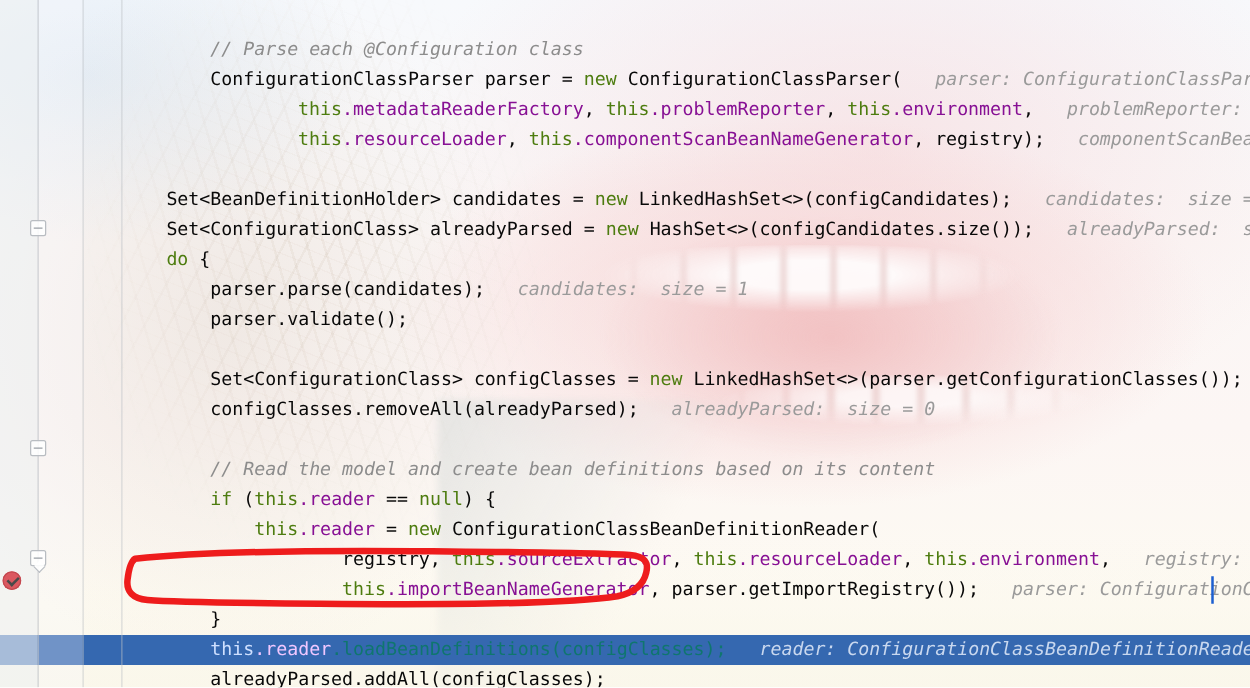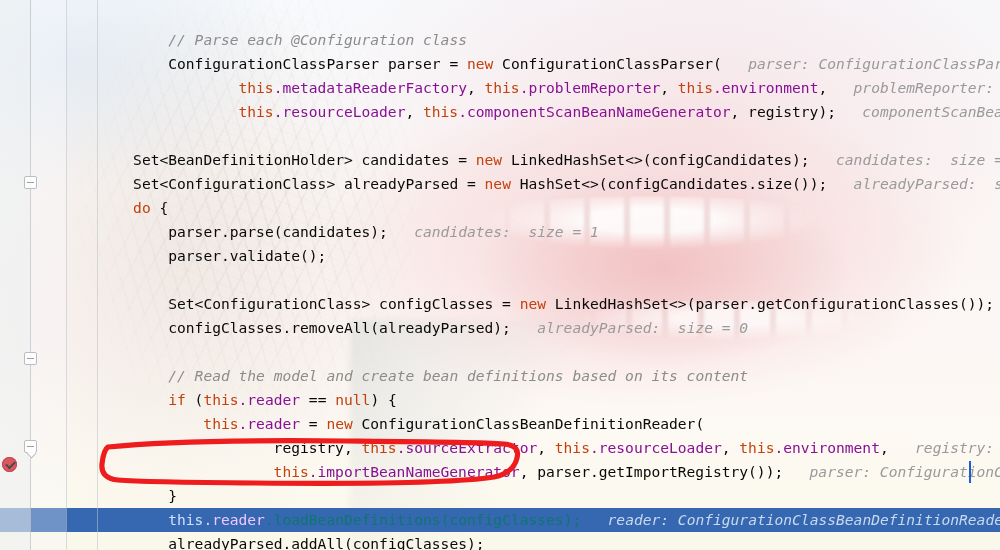--- a/index.html
+++ b/index.html
@@ -196,21 +196,21 @@
     position: absolute;
     left: 0;
     height: 24px;
     width: 1000px;
   }
   .row-bg.selected { background: #3568b0; }
 
   .line.selected .txt { color: #ffffff; }
 
   
-  .kw   { color: #c2410c; }
+  .kw   { color: #4d7c0f; }
   .fld  { color: #871094; }
   .cmt  { color: #8c8c8c; font-style: italic; }
   .hint { color: #9a9a9a; font-style: italic; }
   .pln  { color: #080808; }
   .line.selected .kw   { color: #cfe0ff; }
   .line.selected .fld  { color: #f0c7ff; }
   .line.selected .pln  { color: #0f766e; }
   .line.selected .hint { color: #c9d8ef; }
 
   

